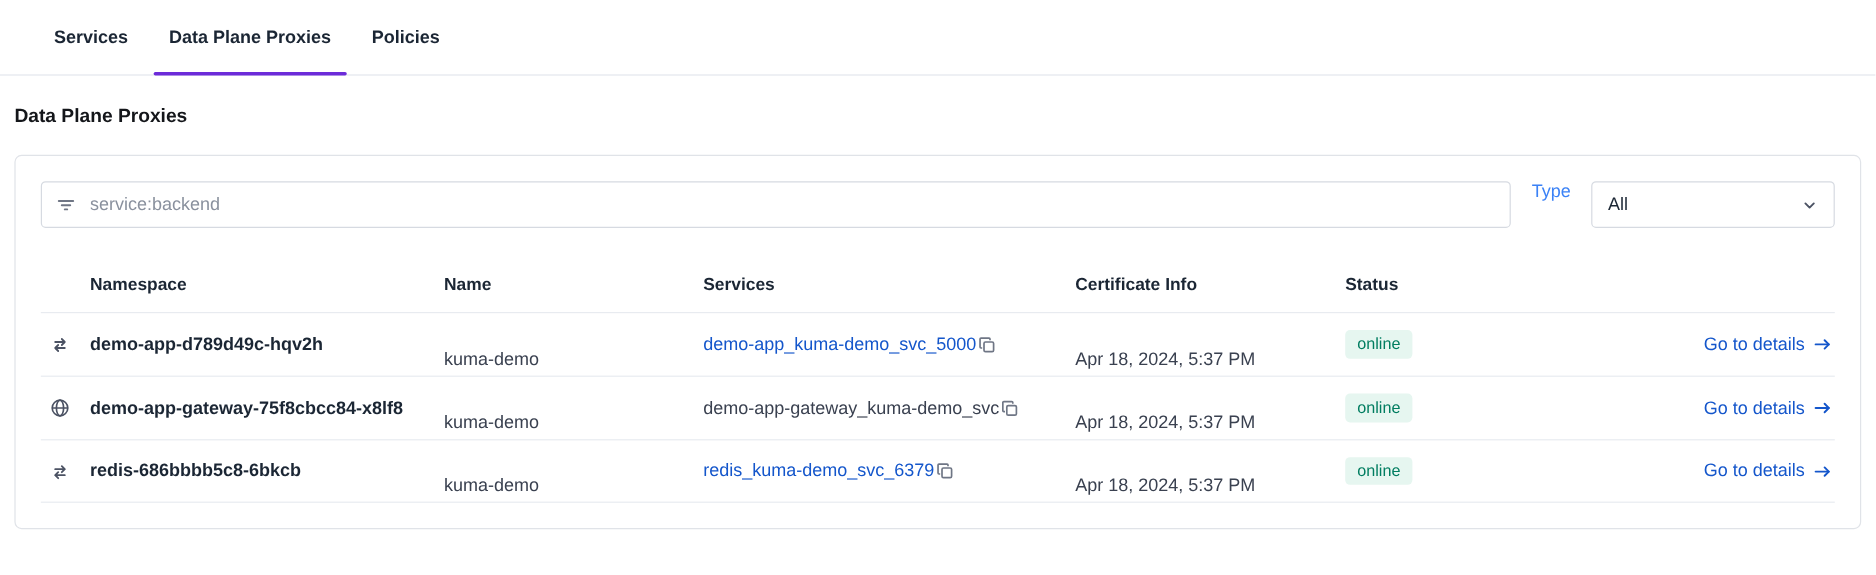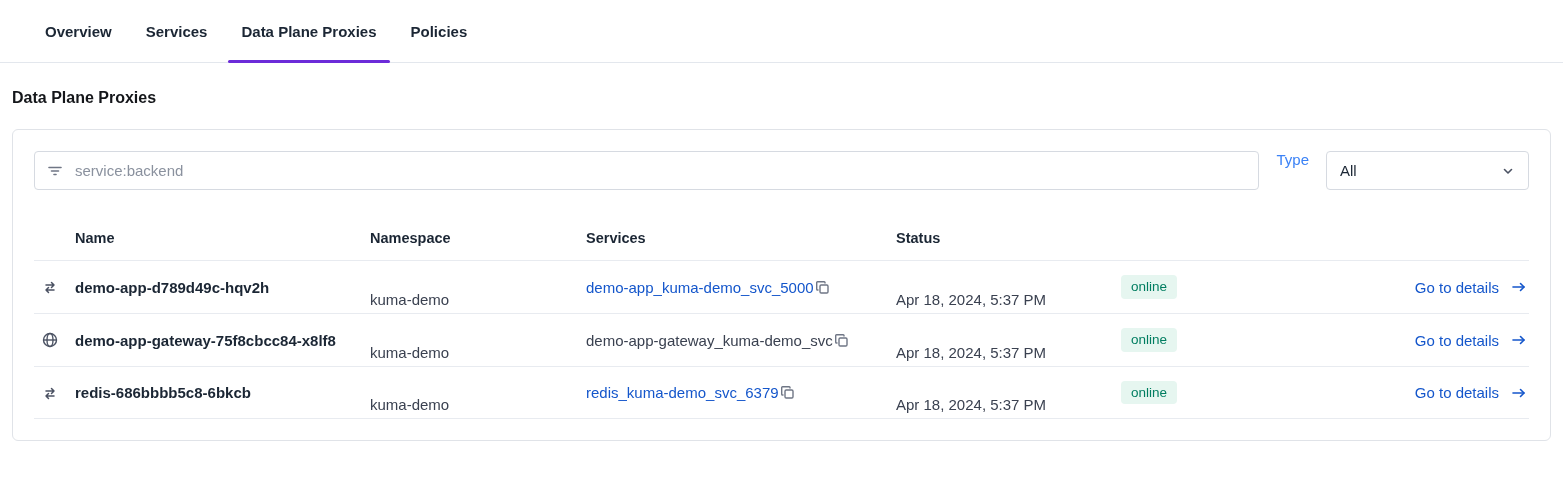--- a/index.html
+++ b/index.html
@@ -141,36 +141,35 @@
     color: var(--badge-text, #007d60);
     font-size: 13.5px;
     padding: 3px 10px;
     border-radius: 4px;
     line-height: 1.3;
   }
   .cell-action {
     justify-self: end;
     display: flex;
     align-items: center;
-    gap: 12px;
+    gap: 7px;
     color: var(--link, #1456cb);
     text-decoration: none;
     font-size: 15px;
     cursor: pointer;
     padding-right: 2px;
   }
 
   .icon-gray { color: #4b5263; }
   svg { display: block; }
 </style>
 </head>
 <body>
 
 <nav class="tabbar">
-  <div class="tab">Overview</div>
   <div class="tab">Services</div>
   <div class="tab active">Data Plane Proxies</div>
   <div class="tab">Policies</div>
 </nav>
 
 <h1 class="page-title">Data Plane Proxies</h1>
 
 <section class="card">
 
   <div class="filter-row">
@@ -192,23 +191,24 @@
           <polyline points="3.5,5.5 7,9 10.5,5.5"></polyline>
         </svg>
       </span>
     </div>
   </div>
 
   <div class="table">
 
     <div class="trow thead">
       <div></div>
+      <div>Namespace</div>
       <div>Name</div>
-      <div>Namespace</div>
       <div>Services</div>
+      <div>Certificate Info</div>
       <div>Status</div>
       <div></div>
     </div>
 
     <div class="trow tbody-row">
       <div class="cell-icon">
         <svg width="18" height="18" viewBox="0 0 18 18" fill="none" stroke="#4b5263" stroke-width="1.5" stroke-linecap="round" stroke-linejoin="round">
           <path d="M5 7 L13 7 M10.5 4.5 L13 7 L10.5 9.5"></path>
           <path d="M13 12 L5 12 M7.5 9.5 L5 12 L7.5 14.5"></path>
         </svg>

